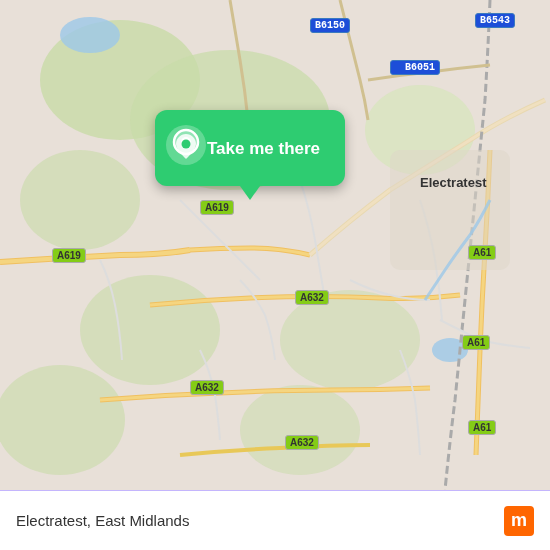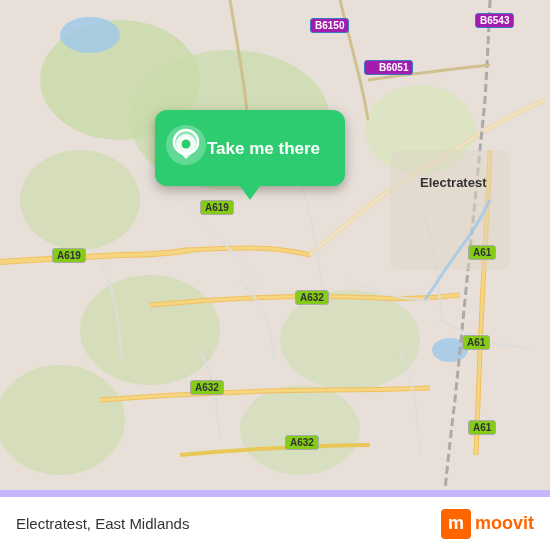--- a/index.html
+++ b/index.html
@@ -30,21 +30,21 @@
 
     
     #info-bar {
       width: 550px;
       height: 60px;
       background: #ffffff;
       display: flex;
       align-items: center;
       justify-content: space-between;
       padding: 0 16px;
-      border-top: 7px solid #c4b5fd;
+      border-top: 1px solid #c4b5fd;
     }
 
     #location-text {
       font-size: 15px;
       color: #333;
       font-weight: 400;
     }
 
     #moovit-logo {
       display: flex;
@@ -130,23 +130,24 @@
       border: 1px solid #aaa;
       border-radius: 3px;
       padding: 1px 4px;
       font-size: 10px;
       font-weight: bold;
       color: #333;
       pointer-events: none;
     }
 
     .road-label.blue {
-      background: #a21caf;
+      background: #1d4ed8;
       color: white;
       border-color: #3a7abf;
+      font-family: Liberation Mono, monospace;
     }
 
     
     .city-label {
       position: absolute;
       font-size: 13px;
       font-weight: 600;
       color: #333;
       pointer-events: none;
     }
@@ -207,21 +208,21 @@
     <path d="M200,350 Q210,370 215,395 Q218,415 220,440" stroke="#ddd" stroke-width="2" fill="none"></path>
     <path d="M240,280 Q255,295 265,315 Q272,335 275,360" stroke="#ddd" stroke-width="2" fill="none"></path>
     <path d="M100,260 Q110,280 115,305 Q120,330 122,360" stroke="#ddd" stroke-width="2" fill="none"></path>
 
     <rect x="390" y="150" width="120" height="120" rx="10" fill="#ddd5c8" opacity="0.5"></rect>
 
     <path d="M490,200 Q480,220 470,235 Q455,255 445,270 Q435,285 425,300" stroke="#9cc8e8" stroke-width="3" fill="none" opacity="0.8"></path>
   </svg>
 
   <div class="road-label blue" style="top:18px;left:310px;">B6150</div>
-  <div class="road-label blue" style="top:60px;left:364px;padding-left:14px;">B6051</div>
+  <div class="road-label blue" style="top:60px;left:390px;padding-left:14px;">B6051</div>
   <div class="road-label blue" style="top:13px;left:475px;">B6543</div>
   <div class="road-label" style="top:248px;left:52px;">A619</div>
   <div class="road-label" style="top:200px;left:200px;">A619</div>
   <div class="road-label" style="top:290px;left:295px;">A632</div>
   <div class="road-label" style="top:380px;left:190px;">A632</div>
   <div class="road-label" style="top:435px;left:285px;">A632</div>
   <div class="road-label" style="top:245px;left:468px;">A61</div>
   <div class="road-label" style="top:335px;left:462px;">A61</div>
   <div class="road-label" style="top:420px;left:468px;">A61</div>
 
@@ -240,15 +241,14 @@
       <circle cx="21" cy="20" r="4.5" fill="#2ecc71"></circle>
     </svg>
     <span class="popup-label">Take me there</span>
   </div>
 </div>
 
 <div id="info-bar">
   <span id="location-text">Electratest, East Midlands</span>
   <div id="moovit-logo">
     <div class="moovit-m">m</div>
-    <span class="moovit-text">moovit</span>
   </div>
 </div>
 
 </body></html>

